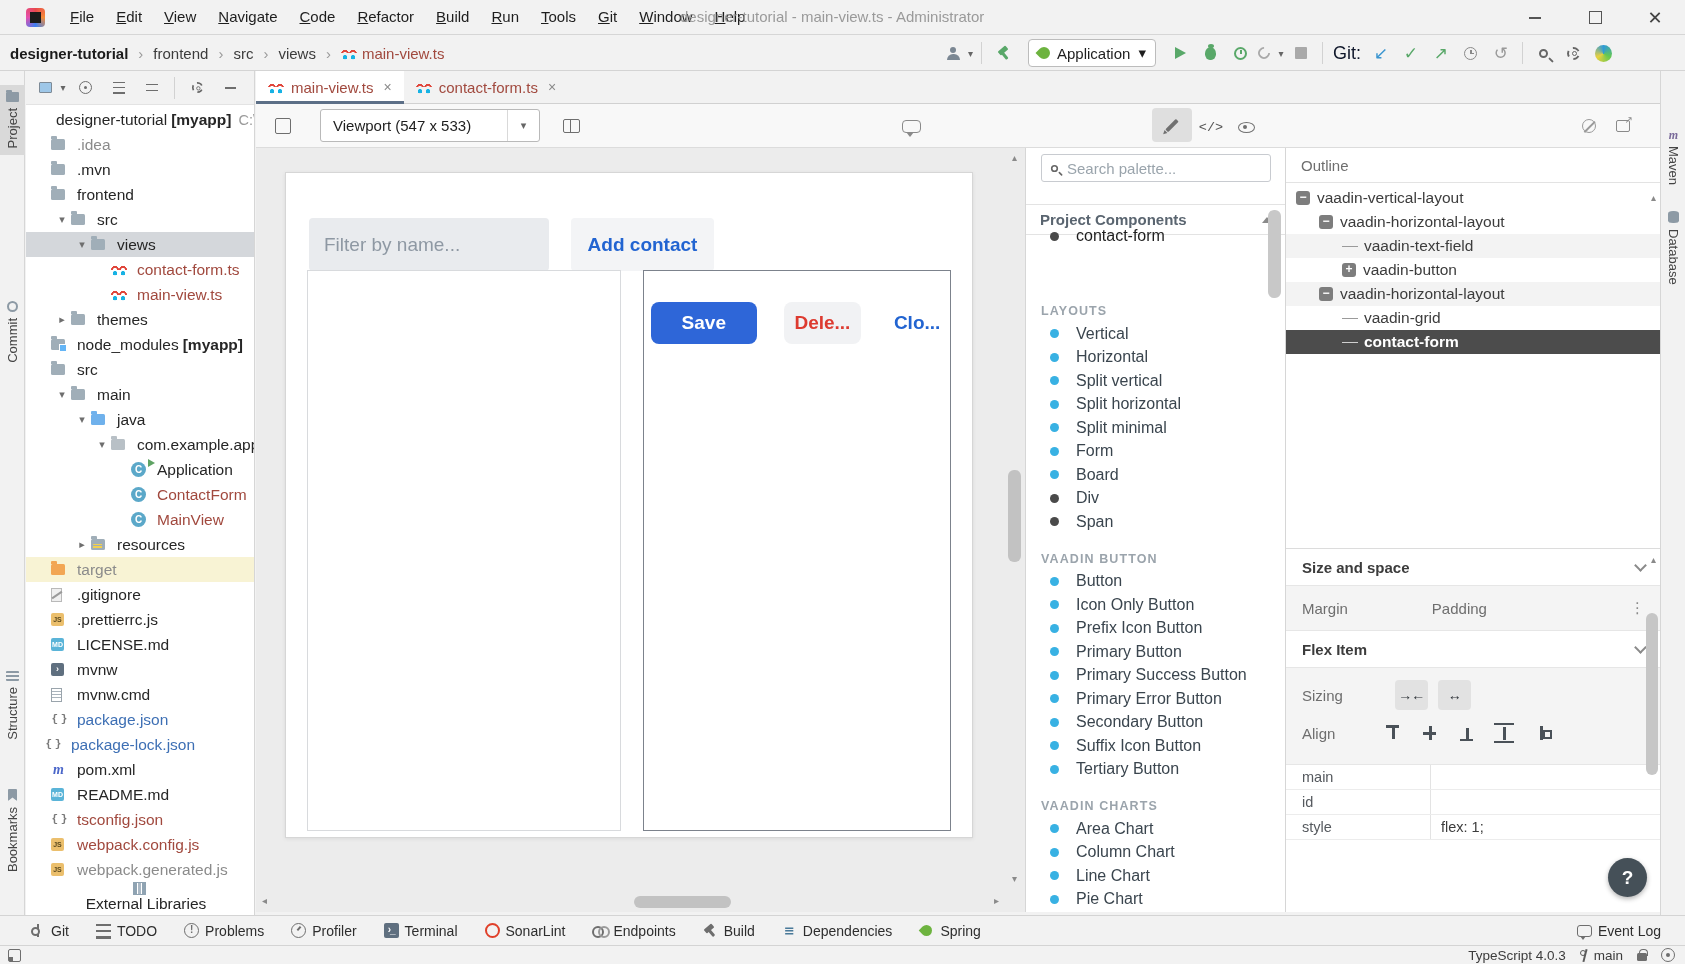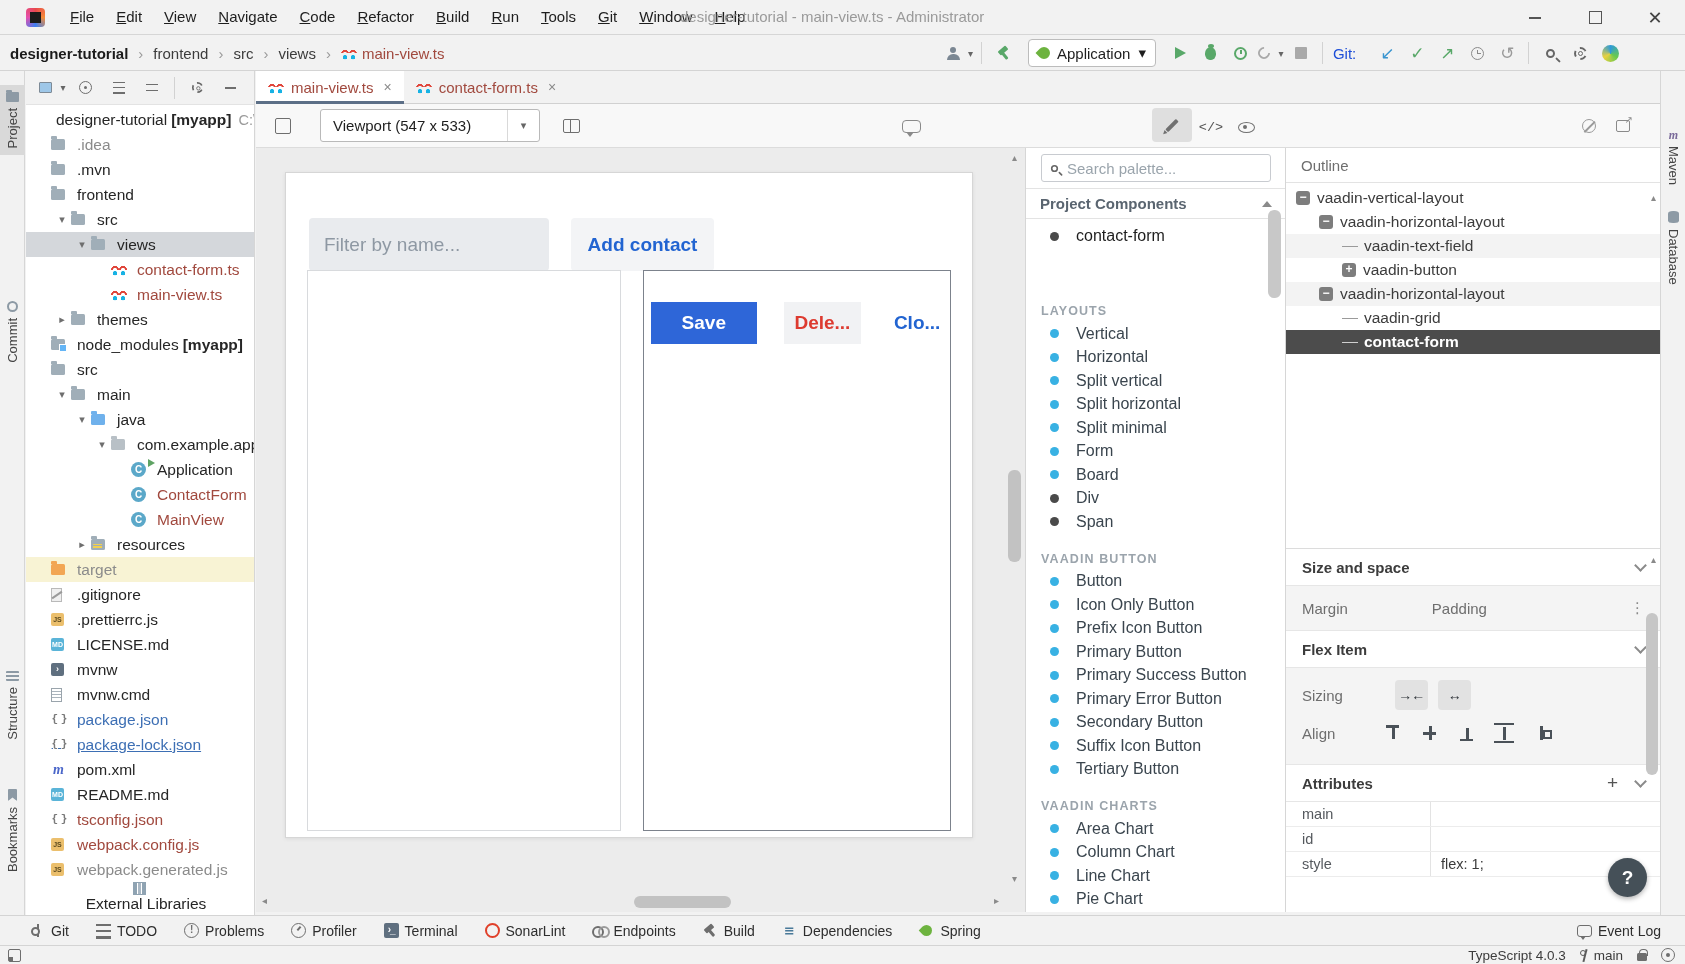--- a/index.html
+++ b/index.html
@@ -28,21 +28,21 @@
   .bc.c-bold{font-weight:bold;color:#1b1b1b;}
   .bc.c-red{color:#a1493e;}
   .bc .vg{margin-right:5px;}
   .tbright{position:absolute;right:0;top:0;height:36px;width:740px;display:flex;align-items:center;}
   .tbico{width:30px;height:26px;display:flex;align-items:center;justify-content:center;flex:none;position:relative;}
   .tsep{width:1px;height:22px;background:#d2d2d2;margin:0 6px;flex:none;}
   .runchip{height:28px;background:#fff;border:1px solid #bcbcbc;border-radius:4px;display:flex;align-items:center;padding:0 9px;margin:0 10px;}
   .runchip .leaf{width:12px;height:12px;background:#6db33f;border-radius:0 55% 55% 55%;transform:rotate(-45deg);margin-right:7px;flex:none;}
   .runchip span{font-size:15px;color:#1e1e1e;}
   .carved{font-size:10px;color:#666;margin-left:8px;}
-  .gitlabel{font-size:15px;color:#1d4ed8;margin:0 16px 0 4px;}
+  .gitlabel{font-size:18px;color:#0f172a;margin:0 5px 0 4px;}
   .glyph{font-size:17px;line-height:1;}
   .g-green{color:#59a869;} .g-blue{color:#3a95d0;} .g-gray{color:#9a9a9a;}
   .i-user{width:13px;height:13px;position:relative;}
   .i-user::before{content:'';position:absolute;left:3.5px;top:0;width:6px;height:6px;border-radius:50%;background:#7b8793;}
   .i-user::after{content:'';position:absolute;left:0;bottom:0;width:13px;height:6px;border-radius:6px 6px 0 0;background:#7b8793;}
   .i-hammer{width:15px;height:15px;position:relative;}
   .i-hammer::before{content:'';position:absolute;left:2px;top:2px;width:10px;height:5px;background:#59a869;border-radius:1px;transform:rotate(-40deg);}
   .i-hammer::after{content:'';position:absolute;left:7px;top:5px;width:3px;height:9px;background:#59a869;border-radius:1px;transform:rotate(-40deg);}
   .i-play{width:0;height:0;border-left:11px solid #59a869;border-top:6.5px solid transparent;border-bottom:6.5px solid transparent;}
   .i-bug{width:11px;height:13px;background:#59a869;border-radius:50% 50% 45% 45%;position:relative;}
@@ -160,21 +160,21 @@
   #card{position:absolute;left:29px;top:24px;width:688px;height:666px;background:#fff;border:1px solid #d6d6d6;box-shadow:0 1px 4px rgba(0,0,0,.08);}
   .vfilter{position:absolute;left:23px;top:45px;width:240px;height:53px;background:#e9ebee;border-radius:4px;display:flex;align-items:center;padding-left:15px;font-size:19px;color:#8e98a3;}
   .vaddbtn{position:absolute;left:285px;top:45px;width:143px;height:53px;background:#f3f4f6;border-radius:4px;display:flex;align-items:center;justify-content:center;font-size:19px;font-weight:bold;color:#2264d1;}
   .vgrid{position:absolute;left:21px;top:97px;width:314px;height:561px;background:#fff;border:1px solid #d8dadd;}
   .vform{position:absolute;left:357px;top:97px;width:308px;height:561px;background:#fff;border:1px solid #7c828c;padding:19px 4px 0 7px;}
   .vfield{margin-bottom:21px;}
   .vflabel{display:block;font-size:18px;color:#545b64;margin-bottom:6px;}
   .vctl{height:47px;background:#e9ebee;border-radius:4px;position:relative;}
   .ctl-select .vctl::after{content:'';position:absolute;right:16px;top:17px;width:9px;height:9px;border-right:2px solid #55606b;border-bottom:2px solid #55606b;transform:rotate(45deg);}
   .vbtns{display:flex;gap:27px;margin-top:12px;}
-  .vbtn{height:42px;border-radius:0;display:flex;align-items:center;justify-content:center;font-size:19px;font-weight:bold;}
+  .vbtn{height:42px;border-radius:8px;display:flex;align-items:center;justify-content:center;font-size:19px;font-weight:bold;}
   .s-primary{width:106px;background:#2e66d8;color:#fff;}
   .s-danger{width:78px;background:#f1f2f4;color:#dd3b30;}
   .s-tertiary{width:58px;background:transparent;color:#2264d1;}
   .sb-v{position:absolute;right:3px;top:4px;width:15px;display:flex;flex-direction:column;align-items:center;color:#8a8a8a;font-size:10px;}
   .sb-thumbv{position:absolute;right:4px;top:322px;width:13px;height:92px;background:#c2c2c2;border-radius:6px;}
   .sb-arrv-b{position:absolute;right:3px;bottom:28px;width:15px;text-align:center;color:#8a8a8a;font-size:10px;}
   .sb-h{position:absolute;left:6px;bottom:6px;color:#8a8a8a;font-size:10px;}
   .sb-h-r{position:absolute;right:26px;bottom:6px;color:#8a8a8a;font-size:10px;}
   .sb-thumbh{position:absolute;left:378px;bottom:4px;width:97px;height:12px;background:#c2c2c2;border-radius:6px;}
 
@@ -640,21 +640,21 @@
 
         <div class="trow i-json c-blue" style="padding-left: 7px;">
           <span class="tchev"></span>
           <span class="ticow">
             <span class="tico"></span>
           </span>
           <span class="tlabel">package.json</span>
 
         </div>
 
-        <div class="trow i-json c-blue" style="padding-left: 7px; text-decoration: underline;">
+        <div class="trow i-json c-blue" style="padding-left: 1px;">
           <span class="tchev"></span>
           <span class="ticow">
             <span class="tico"></span>
           </span>
           <span class="tlabel">package-lock.json</span>
 
         </div>
 
         <div class="trow i-mvn" style="padding-left: 7px;">
           <span class="tchev"></span>
@@ -778,21 +778,21 @@
     <span class="sb-h">◂</span>
     <span class="sb-thumbh"></span>
     <span class="sb-h-r">▸</span>
   </div>
 
   <div id="palette">
     <div class="psearch">
         <span class="i-search"></span>
         <span>Search palette...</span>
       </div>
-    <div class="phead" style="top:40px;">
+    <div class="phead" style="top:56px;">
         <span>Project Components</span>
         <span class="chvup"></span>
       </div>
     <div class="pcitem d-dark">
         <span class="pdot"></span>
         <span>contact-form</span>
       </div>
     <div id="plist">
 
         <div class="prow k-section">
@@ -998,25 +998,20 @@
           <span>Align</span>
           <span class="alignicons">
               <span class="alt i-align-top"></span>
               <span class="alt i-align-center"></span>
               <span class="alt i-align-bottom"></span>
               <span class="alt i-align-stretch"></span>
               <span class="alt i-align-baseline"></span>
             </span>
         </div>
       </div>
-      <div class="attrhead">
-          <span>Attributes</span>
-          <span class="plus">+</span>
-          <span class="chv"></span>
-        </div>
       <div>
 
           <div class="attrrow">
             <span class="attrname">main</span>
             <span class="attrval"></span>
           </div>
 
           <div class="attrrow">
             <span class="attrname">id</span>
             <span class="attrval"></span>

